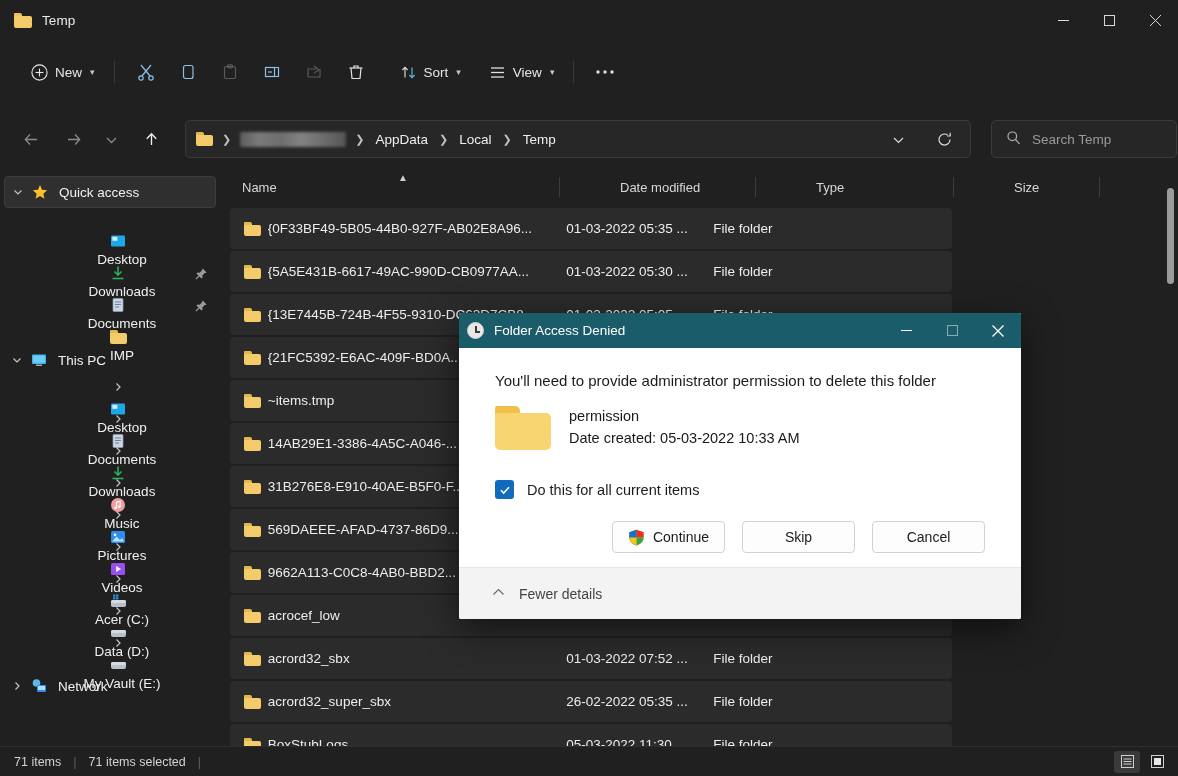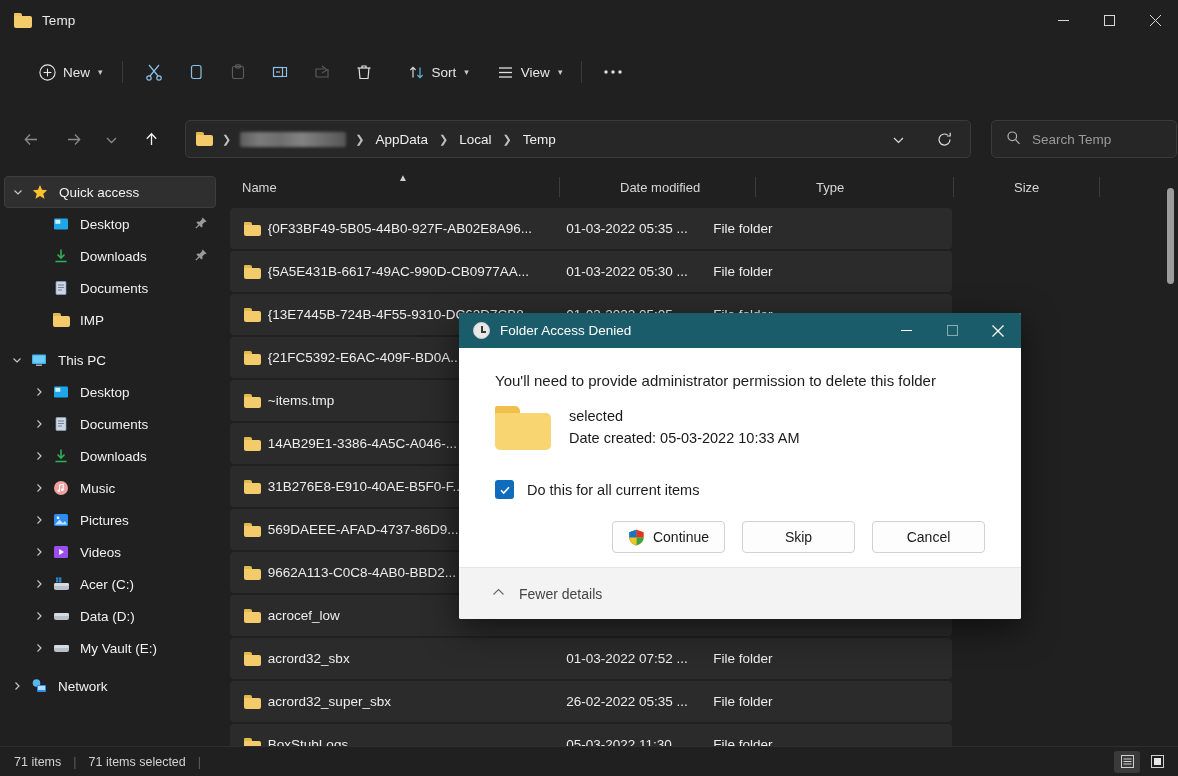--- a/index.html
+++ b/index.html
@@ -42,21 +42,21 @@
   }
   .winbtn {
     width: 46px; height: 40px; display: flex; align-items: center; justify-content: center;
     color: #d8d8d8;
   }
   .winbtn svg { display: block; }
 
   
   .cmdbar {
     position: absolute; top: 46px; left: 0; width: 1178px; height: 52px;
-    display: flex; align-items: center; padding-left: 30px;
+    display: flex; align-items: center; padding-left: 22px;
   }
   .cmd-item {
     height: 36px; border-radius: 5px; display: flex; align-items: center;
     padding: 0 9px; color: #e6e6e6; font-size: 13.5px; gap: 7px;
   }
   .cmd-item.icononly { width: 42px; justify-content: center; padding: 0; }
   .cmd-sep {
     width: 1px; height: 22px; background: #3a3a3a; margin: 0 10px;
   }
   .cmd-caret { font-size: 9px; color: #c8c8c8; margin-left: 1px; }
@@ -128,21 +128,21 @@
   .sb-row.selected { background: #2f2f2f; border: 1px solid #3d3d3d; }
   .sb-chev {
     width: 22px; display: flex; align-items: center; justify-content: center;
     color: #c4c4c4; flex: 0 0 22px;
   }
   .sb-chev.empty { visibility: hidden; }
   .sb-icon { width: 22px; flex: 0 0 22px; display: flex; align-items: center; justify-content: center; }
   .sb-label { margin-left: 8px; white-space: nowrap; }
   .sb-pin { margin-left: auto; color: #9a9a9a; }
   .indent-0 { padding-left: 2px; }
-  .indent-1 { padding-left: 24px; }
+  .indent-1 { padding-left: 24px; flex-direction: column; }
 
   .ic-folder { width: 17px; height: 14px; position: relative; }
   .ic-folder .b { position: absolute; left:0; top:0; width: 8px; height: 4px; background:#e3b94f; border-radius:1px 2px 0 0;}
   .ic-folder .f { position: absolute; left:0; top:3px; width: 17px; height: 11px; background:#f3cb6b; border-radius:1px 2px 2px 2px;}
 
   
   .filepane {
     position: absolute; top: 170px; left: 230px; width: 948px; height: 576px;
     overflow: hidden;
   }
@@ -203,21 +203,21 @@
 
   
   .dialog {
     position: absolute; left: 459px; top: 313px; width: 562px; height: 306px;
     background: #ffffff; color: #1a1a1a;
     box-shadow: 0 10px 34px rgba(0,0,0,.55);
     border-radius: 2px; overflow: hidden;
   }
   .dlg-title {
     height: 35px; background: #1b5c6b; display: flex; align-items: center;
-    padding-left: 14px; color: #ffffff; font-size: 13.5px;
+    padding-left: 8px; color: #ffffff; font-size: 13.5px;
   }
   .dlg-clock {
     width: 17px; height: 17px; border-radius: 50%;
     background: #e8e8e8; border: 1px solid #cfcfcf; position: relative;
     margin-right: 10px; flex: 0 0 17px;
   }
   .dlg-clock::before {
     content: ""; position: absolute; left: 7px; top: 3px; width: 1.6px; height: 6px; background: #3a3a3a;
   }
   .dlg-clock::after {
@@ -950,21 +950,21 @@
 
     <div class="dlg-body">
       <div class="dlg-head">You'll need to provide administrator permission to delete this folder</div>
 
       <div class="dlg-fileinfo">
         <div class="bigfolder">
           <div class="b"></div>
             <div class="f"></div>
         </div>
         <div class="dlg-ftext">
-          <div class="dlg-fname">selected</div>
+          <div class="dlg-fname">permission</div>
           <div class="dlg-fdate">Date created: 05-03-2022 10:33 AM</div>
         </div>
       </div>
 
       <div class="dlg-check">
         <span class="chkbox">
           <svg width="12" height="12" viewBox="0 0 12 12">
               <path d="M2 6.3 L4.7 9 L10 3.2" fill="none" stroke="#ffffff" stroke-width="1.6"></path>
             </svg>
         </span>

